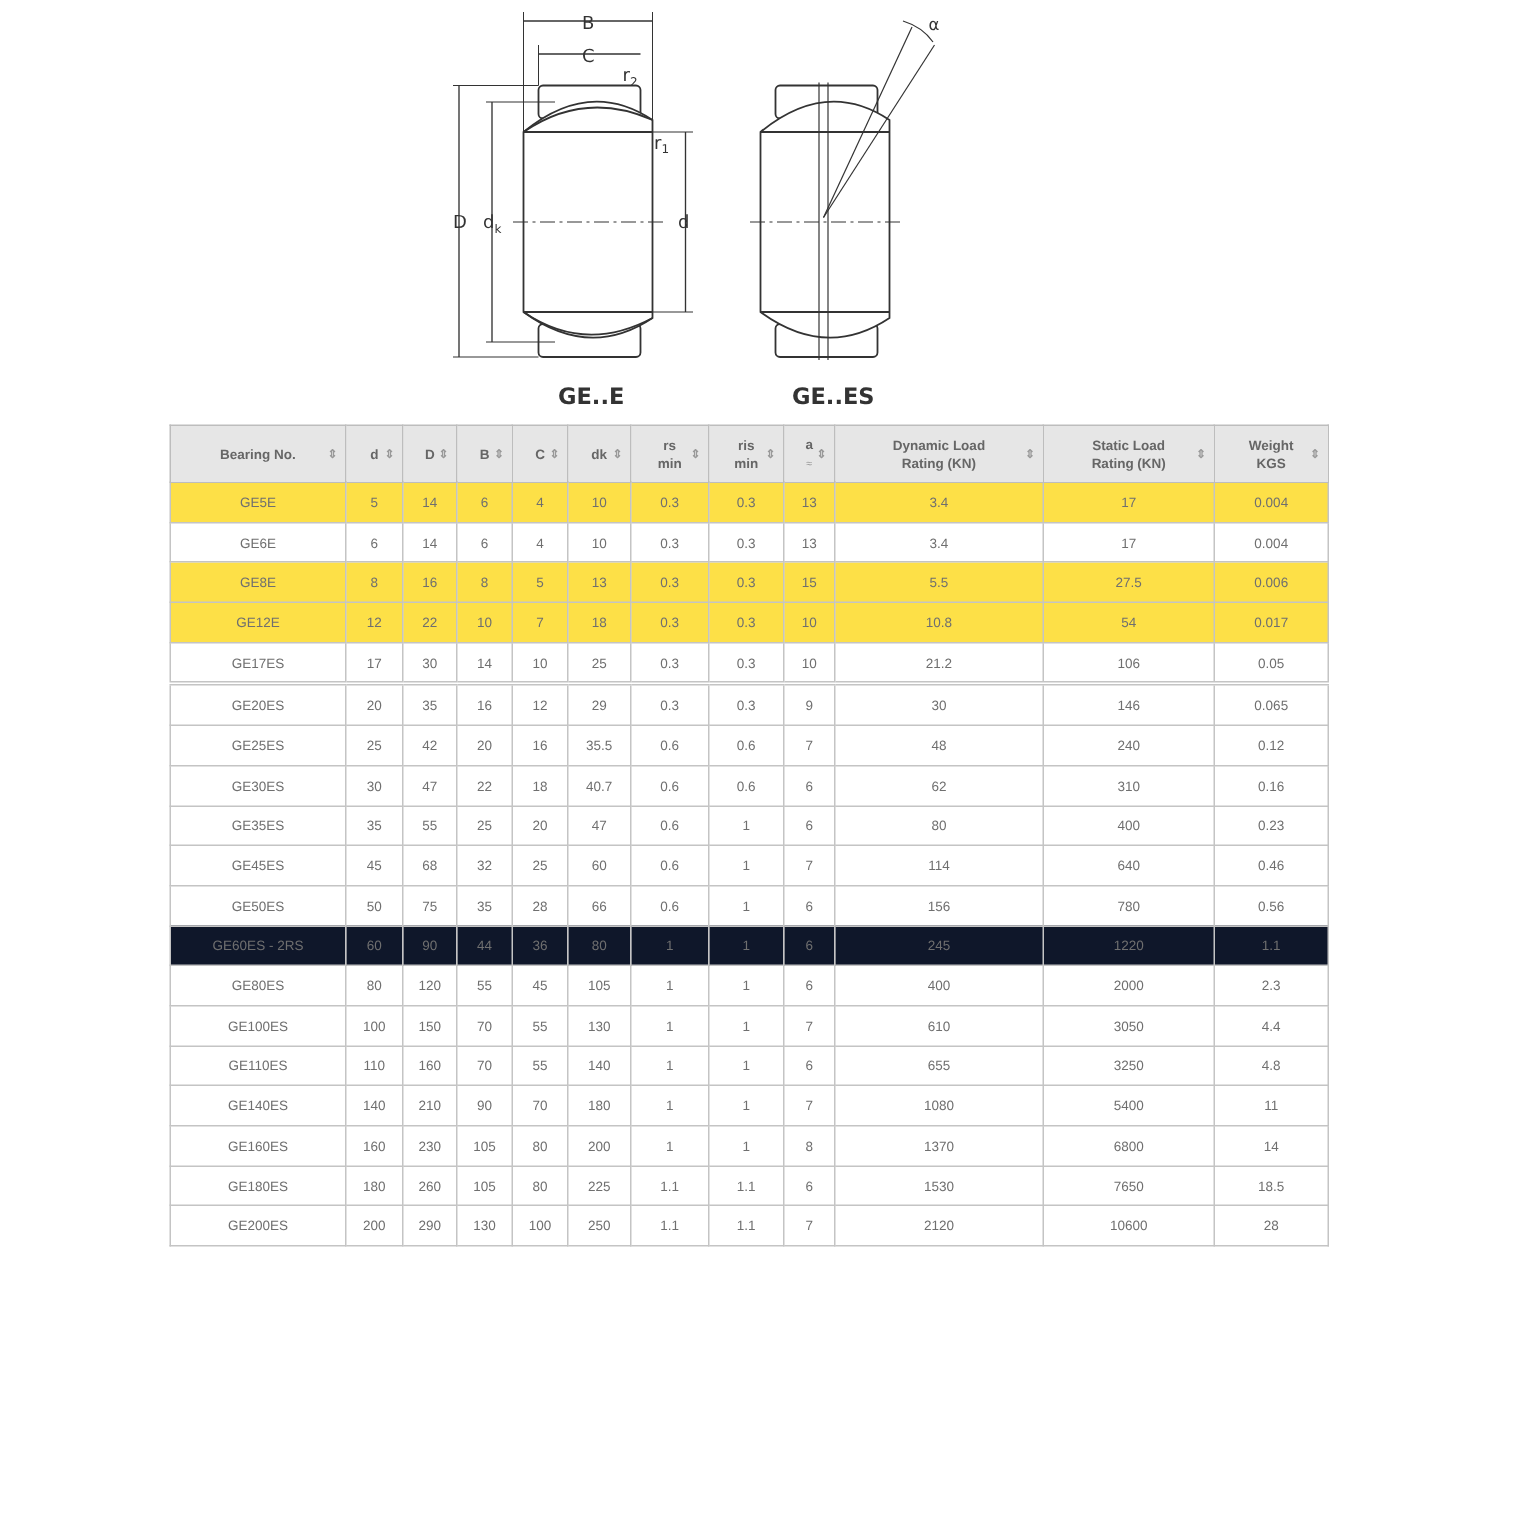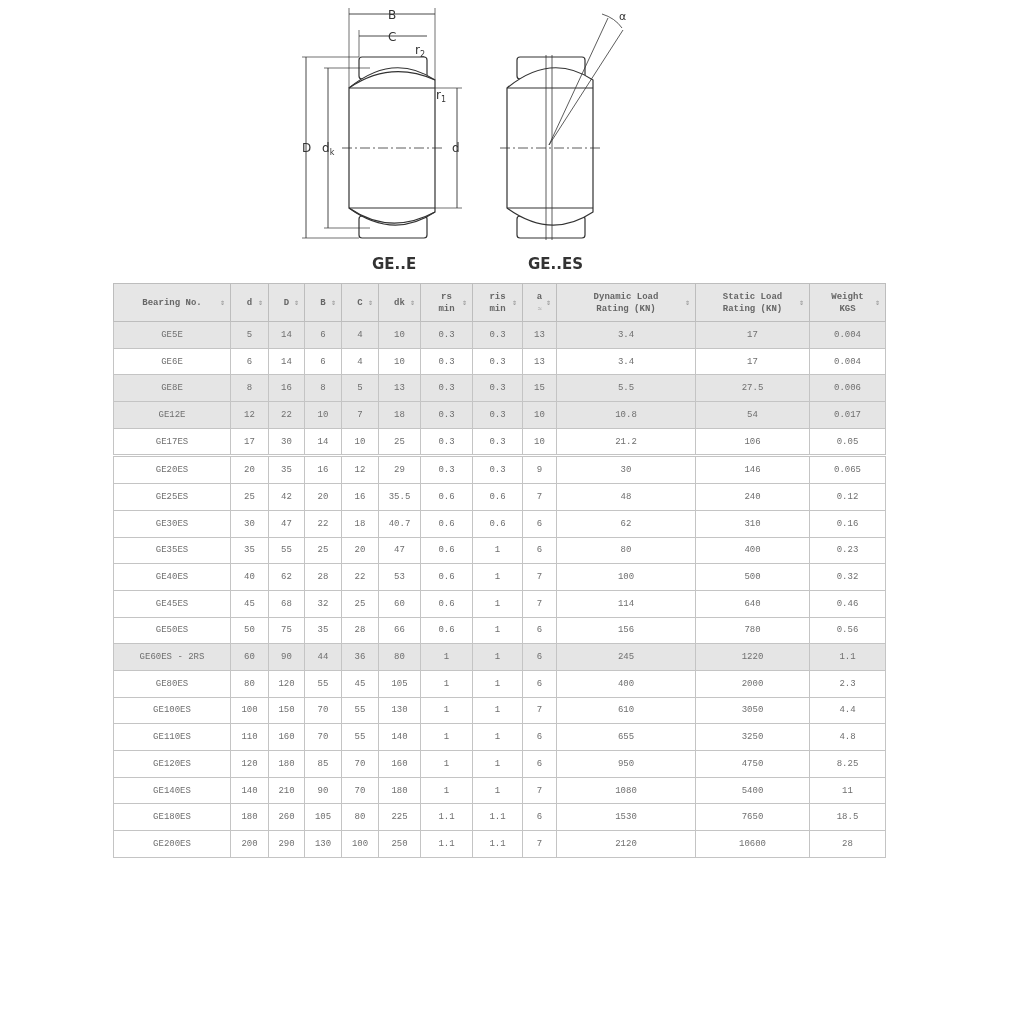--- a/index.html
+++ b/index.html
@@ -2,32 +2,32 @@
 <html><head>
 <meta charset="utf-8">
 <style>
   html, body { margin: 0; padding: 0; background: #ffffff; }
   body { width: 1024px; height: 1024px; position: relative; overflow: hidden;
          font-family: "DejaVu Sans", sans-serif; color: #555; }
   .diagram { position: absolute; left: 290px; top: 0; width: 350px; height: 280px; }
   .diagram svg { width: 350px; height: 280px; display: block; }
   .table-wrap { position: absolute; left: 113px; top: 283px; width: 772px; }
   table { border-collapse: collapse; width: 772px; table-layout: fixed;
-          font-family: Liberation Mono, monospace; font-size: 9px; color: #666; }
+          font-family: Liberation Sans, sans-serif; font-size: 9px; color: #666; }
   th { background: #e6e6e6; color: #666; font-weight: bold; font-size: 9px;
        height: 37px; border: 1px solid #bdbdbd; padding: 0 4px; position: relative;
        text-align: center; line-height: 12px; }
   th .lbl { display: inline-block; }
   th .sort { position: absolute; right: 5px; top: 50%; transform: translateY(-50%);
              color: #999; font-size: 8px; line-height: 8px; }
   th .approx { font-size: 7px; color: #999; font-weight: normal; }
   td { border: 1px solid #c4c4c4; text-align: center; height: 25.7px; padding: 0;
        color: #6f6f6f; }
-  tr.alt td { background: #e5e5e5; }
-  tr.hl td { background: #e5e5e5; margin-top: 48px; }
+  tr.alt td { background: #fde047; }
+  tr.hl td { background: #0f172a; margin-top: 48px; }
   tr.split td { border-top: 3px double #c4c4c4; }
 </style>
 </head>
 <body>
 
 <div class="diagram">
   <svg viewBox="0 0 350 280" xmlns="http://www.w3.org/2000/svg">
     <g fill="none" stroke="#333" stroke-width="1.2">
 
       <rect x="69" y="57" width="68" height="22" rx="3"></rect>
@@ -241,34 +241,20 @@
           <td>20</td>
           <td>47</td>
           <td>0.6</td>
           <td>1</td>
           <td>6</td>
           <td>80</td>
           <td>400</td>
           <td>0.23</td>
         </tr>
         <tr>
-          <td>GE40ES</td>
-          <td>40</td>
-          <td>62</td>
-          <td>28</td>
-          <td>22</td>
-          <td>53</td>
-          <td>0.6</td>
-          <td>1</td>
-          <td>7</td>
-          <td>100</td>
-          <td>500</td>
-          <td>0.32</td>
-        </tr>
-        <tr>
           <td>GE45ES</td>
           <td>45</td>
           <td>68</td>
           <td>32</td>
           <td>25</td>
           <td>60</td>
           <td>0.6</td>
           <td>1</td>
           <td>7</td>
           <td>114</td>
@@ -339,48 +325,48 @@
           <td>55</td>
           <td>140</td>
           <td>1</td>
           <td>1</td>
           <td>6</td>
           <td>655</td>
           <td>3250</td>
           <td>4.8</td>
         </tr>
         <tr>
-          <td>GE120ES</td>
-          <td>120</td>
-          <td>180</td>
-          <td>85</td>
-          <td>70</td>
-          <td>160</td>
-          <td>1</td>
-          <td>1</td>
-          <td>6</td>
-          <td>950</td>
-          <td>4750</td>
-          <td>8.25</td>
-        </tr>
-        <tr>
           <td>GE140ES</td>
           <td>140</td>
           <td>210</td>
           <td>90</td>
           <td>70</td>
           <td>180</td>
           <td>1</td>
           <td>1</td>
           <td>7</td>
           <td>1080</td>
           <td>5400</td>
           <td>11</td>
         </tr>
         <tr>
+          <td>GE160ES</td>
+          <td>160</td>
+          <td>230</td>
+          <td>105</td>
+          <td>80</td>
+          <td>200</td>
+          <td>1</td>
+          <td>1</td>
+          <td>8</td>
+          <td>1370</td>
+          <td>6800</td>
+          <td>14</td>
+        </tr>
+        <tr>
           <td>GE180ES</td>
           <td>180</td>
           <td>260</td>
           <td>105</td>
           <td>80</td>
           <td>225</td>
           <td>1.1</td>
           <td>1.1</td>
           <td>6</td>
           <td>1530</td>

